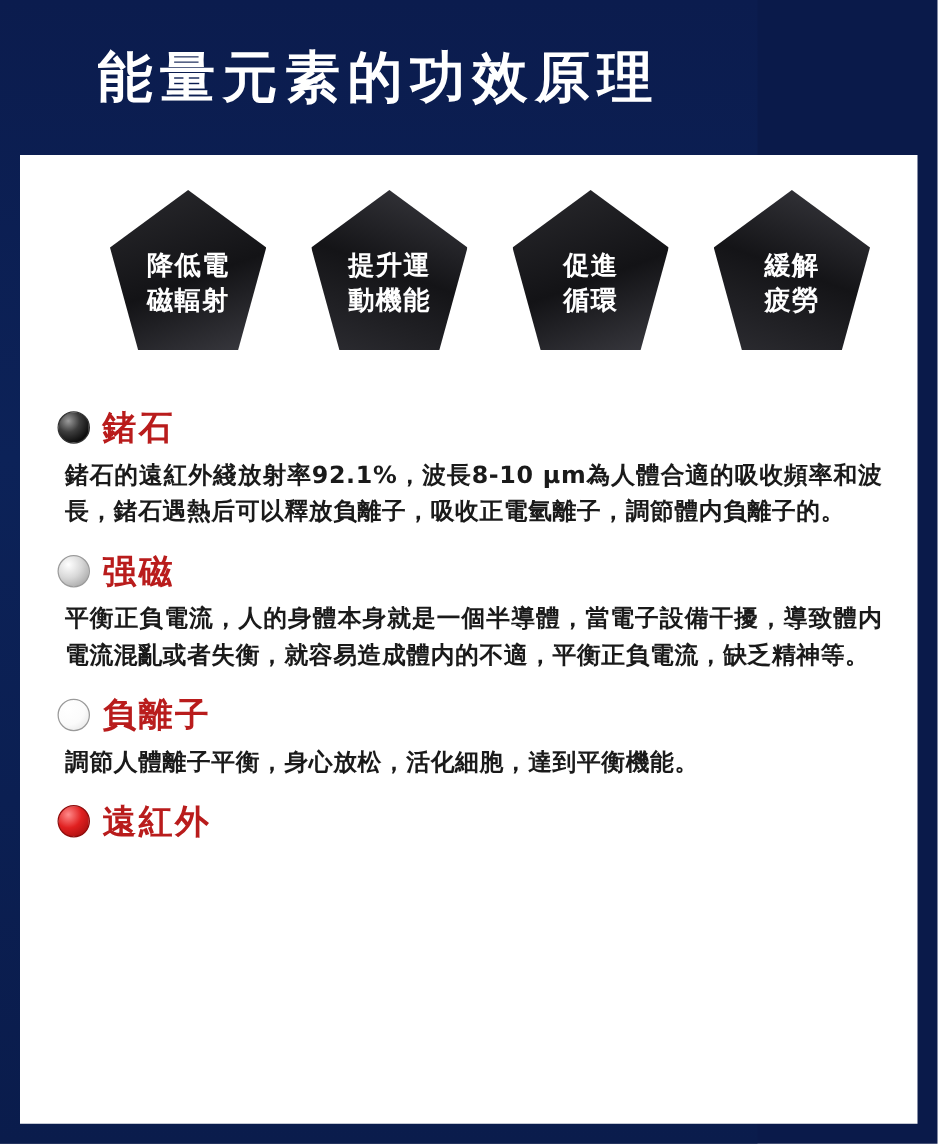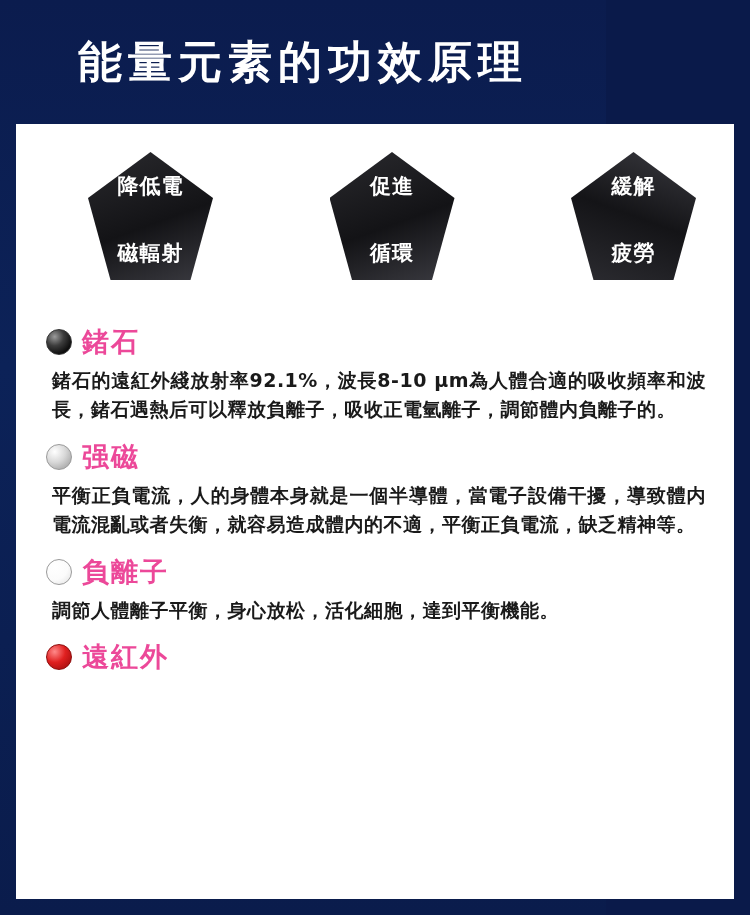--- a/index.html
+++ b/index.html
@@ -65,29 +65,28 @@
   }
   .badge .poly.alt {
     background: linear-gradient(200deg, #3a3a40 0%, #141417 50%, #2c2c31 100%);
   }
   .badge .btext {
     position: absolute;
     inset: 0;
     display: flex;
     flex-direction: column;
     align-items: center;
-    justify-content: flex-start;
+    justify-content: center;
     color: #ffffff;
     font-size: 21px;
     font-weight: bold;
     line-height: 1.35;
     letter-spacing: 1px;
     padding-top: 20px;
     box-sizing: border-box;
-    gap: 39px;
   }
   .badge .btext span { display: block; }
 
   .sections {
     padding: 18px 6px 0 8px;
   }
   .section {
     margin-bottom: 14px;
   }
   .sec-head {
@@ -116,21 +115,21 @@
     background: radial-gradient(circle at 32% 28%, #ffffff 0%, #fbfbfb 55%, #e6e6e6 90%);
     border-color: #9a9a9a;
   }
   .dot-red {
     background: radial-gradient(circle at 32% 28%, #ff8a8a 0%, #e02020 45%, #a30d0d 90%);
     border-color: #8d0b0b;
   }
   .sec-title {
     font-size: 27px;
     font-weight: bold;
-    color: #ec4899;
+    color: #b91c1c;
     letter-spacing: 2px;
   }
   .sec-body {
     font-size: 19px;
     color: #1a1a1a;
     line-height: 1.55;
     padding-left: 6px;
     text-align: justify;
     letter-spacing: 0.5px;
     font-weight: bold;
@@ -150,20 +149,27 @@
     <div class="badges">
 
       <div class="badge">
         <div class="poly"></div>
         <div class="btext">
           <span>降低電</span>
           <span>磁輻射</span>
         </div>
       </div>
 
+      <div class="badge">
+        <div class="poly alt"></div>
+        <div class="btext">
+          <span>提升運</span>
+          <span>動機能</span>
+        </div>
+      </div>
 
       <div class="badge">
         <div class="poly"></div>
         <div class="btext">
           <span>促進</span>
           <span>循環</span>
         </div>
       </div>
 
       <div class="badge">

